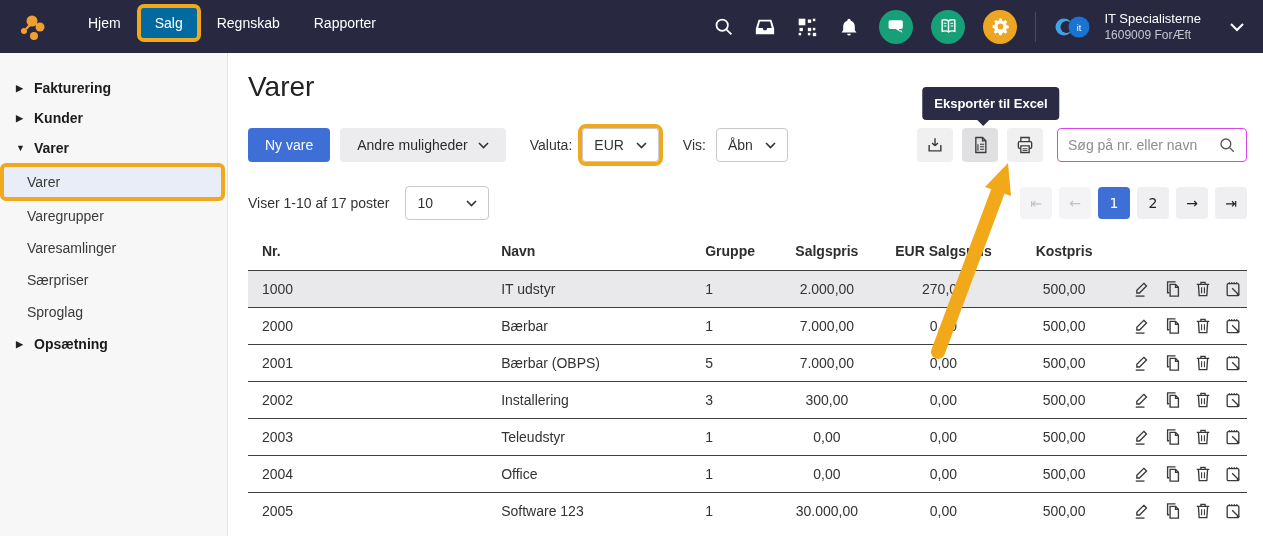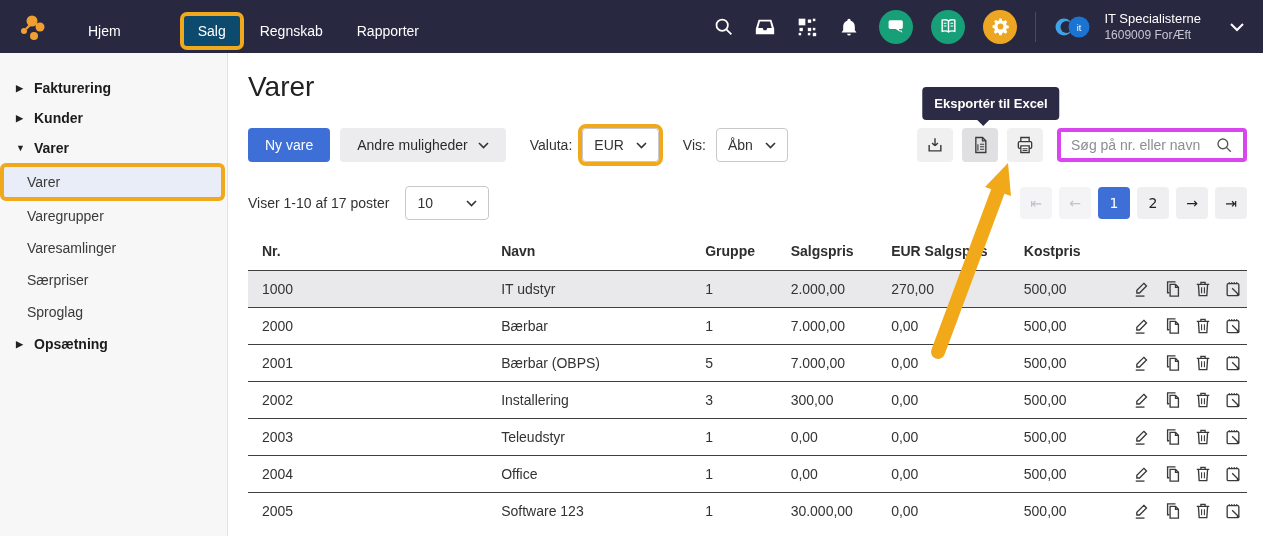--- a/index.html
+++ b/index.html
@@ -2,25 +2,25 @@
 <html><head>
 <meta charset="utf-8">
 <style>
   * { margin:0; padding:0; box-sizing:border-box; }
   html,body { width:1263px; height:536px; overflow:hidden; background:#fff;
     font-family:"Liberation Sans", sans-serif; color:#333; }
 
   
   .nav { height:53px; background:#282840; display:flex; align-items:center;
     justify-content:space-between; padding:0 18px 0 14px; position:relative; z-index:5; }
-  .nav-left { display:flex; align-items:flex-end; gap:22px; }
+  .nav-left { display:flex; align-items:flex-start; gap:22px; }
   .logo { width:38px; height:38px; display:flex; align-items:center; justify-content:center; cursor:pointer; }
   .menu { display:flex; align-items:center; gap:6px; }
   .menu a { color:#fff; font-size:14px; text-decoration:none; padding:7px 14px; border-radius:3px; cursor:pointer; }
-  .menu a.active { background:#0c4a6e;margin-left:43px; }
+  .menu a.active { background:#0369a1; }
   .annot-outline { outline:4px solid #F0A81C; outline-offset:0px; border-radius:3px; }
   .nav-right { display:flex; align-items:center; gap:18px; }
   .nav-ico { width:24px; height:24px; display:flex; align-items:center; justify-content:center; cursor:pointer; }
   .circle-btn { width:34px; height:34px; border-radius:50%; display:flex; align-items:center;
     justify-content:center; cursor:pointer; }
   .circle-green { background:#17A077; }
   .circle-orange { background:#EDA621; }
   .nav-divider { width:1px; height:30px; background:#4a4a62; }
   .userblock { display:flex; align-items:center; gap:10px; cursor:pointer; }
   .username { color:#fff; font-size:13px; line-height:16px; }
@@ -46,21 +46,21 @@
     display:inline-flex; align-items:center; gap:10px; font-family:inherit; }
   .btn-primary { background:#3D6FD7; color:#fff;text-align:right; }
   .btn-gray { background:#ececee; color:#2b2b2b; }
   .label { font-size:14px; color:#333; margin-left:14px; }
   .select { height:34px; background:#fff; border:1px solid #c9c9cc; border-radius:4px;
     display:inline-flex; align-items:center; gap:12px; padding:0 11px; font-size:14px; cursor:pointer; }
   .tb-right { display:flex; align-items:center; gap:9px; }
   .icon-btn { width:36px; height:34px; background:#f0f0f1; border:none; border-radius:4px;
     display:flex; align-items:center; justify-content:center; cursor:pointer; position:relative; }
   .icon-btn.hovered { background:#e0e0e2; }
-  .searchbox { width:190px; height:34px; border:4px solid #d946ef; border-radius:4px; background:#fff;
+  .searchbox { width:190px; height:34px; border:1px solid #d946ef; border-radius:4px; background:#fff;
     display:flex; align-items:center; padding:0 10px; margin-left:5px; }
   .searchbox input { border:none; outline:none; flex:1; font-size:14px; font-family:inherit; color:#333; min-width:0; }
   .searchbox input::placeholder { color:#8d8d93; }
 
   
   .tooltip { position:absolute; bottom:42px; left:50%; transform:translateX(-42%);
     background:#2b2b45; color:#fff; font-size:13px; font-weight:bold; white-space:nowrap;
     padding:9px 12px; border-radius:4px; z-index:20; }
   .tooltip:after { content:""; position:absolute; top:100%; left:40%; border:6px solid transparent;
     border-top-color:#2b2b45; }
@@ -72,21 +72,21 @@
   .page-btn { min-width:32px; height:32px; border:none; border-radius:4px; background:#efeff1;
     color:#222; font-size:14px; cursor:pointer; display:flex; align-items:center; justify-content:center;
     font-family:"DejaVu Sans","Liberation Sans",sans-serif; padding:0 8px; }
   .page-btn.disabled { color:#c2c2c8; cursor:default; background:#f4f4f6; }
   .page-btn.active { background:#3D6FD7; color:#fff; }
 
   
   table { width:100%; border-collapse:collapse; margin-top:12px; table-layout:fixed; }
   th { text-align:left; font-size:14px; color:#2e2e2e; padding:11px 14px; }
   td { font-size:14px; color:#333; padding:0 14px; height:37px; border-top:1px solid #404040; }
-  th.num, td.num { text-align:left; }
+  th.num, td.num { text-align:center; }
   tr.selected td { background:#e9e9eb; }
   tbody tr { cursor:pointer; }
   .col-nr{width:238px}.col-navn{width:203px}.col-gruppe{width:85px}.col-salg{width:100px}
   .col-eur{width:132px}.col-kost{width:108px}.col-act{width:128px}
   td.actions { padding:0 4px 0 14px; }
   .row-icons { display:flex; gap:10px; align-items:center; }
   .act-ico { width:21px; height:21px; display:flex; align-items:center; justify-content:center; cursor:pointer; }
 
   
   .arrow-overlay { position:fixed; left:0; top:0; width:1263px; height:536px;

